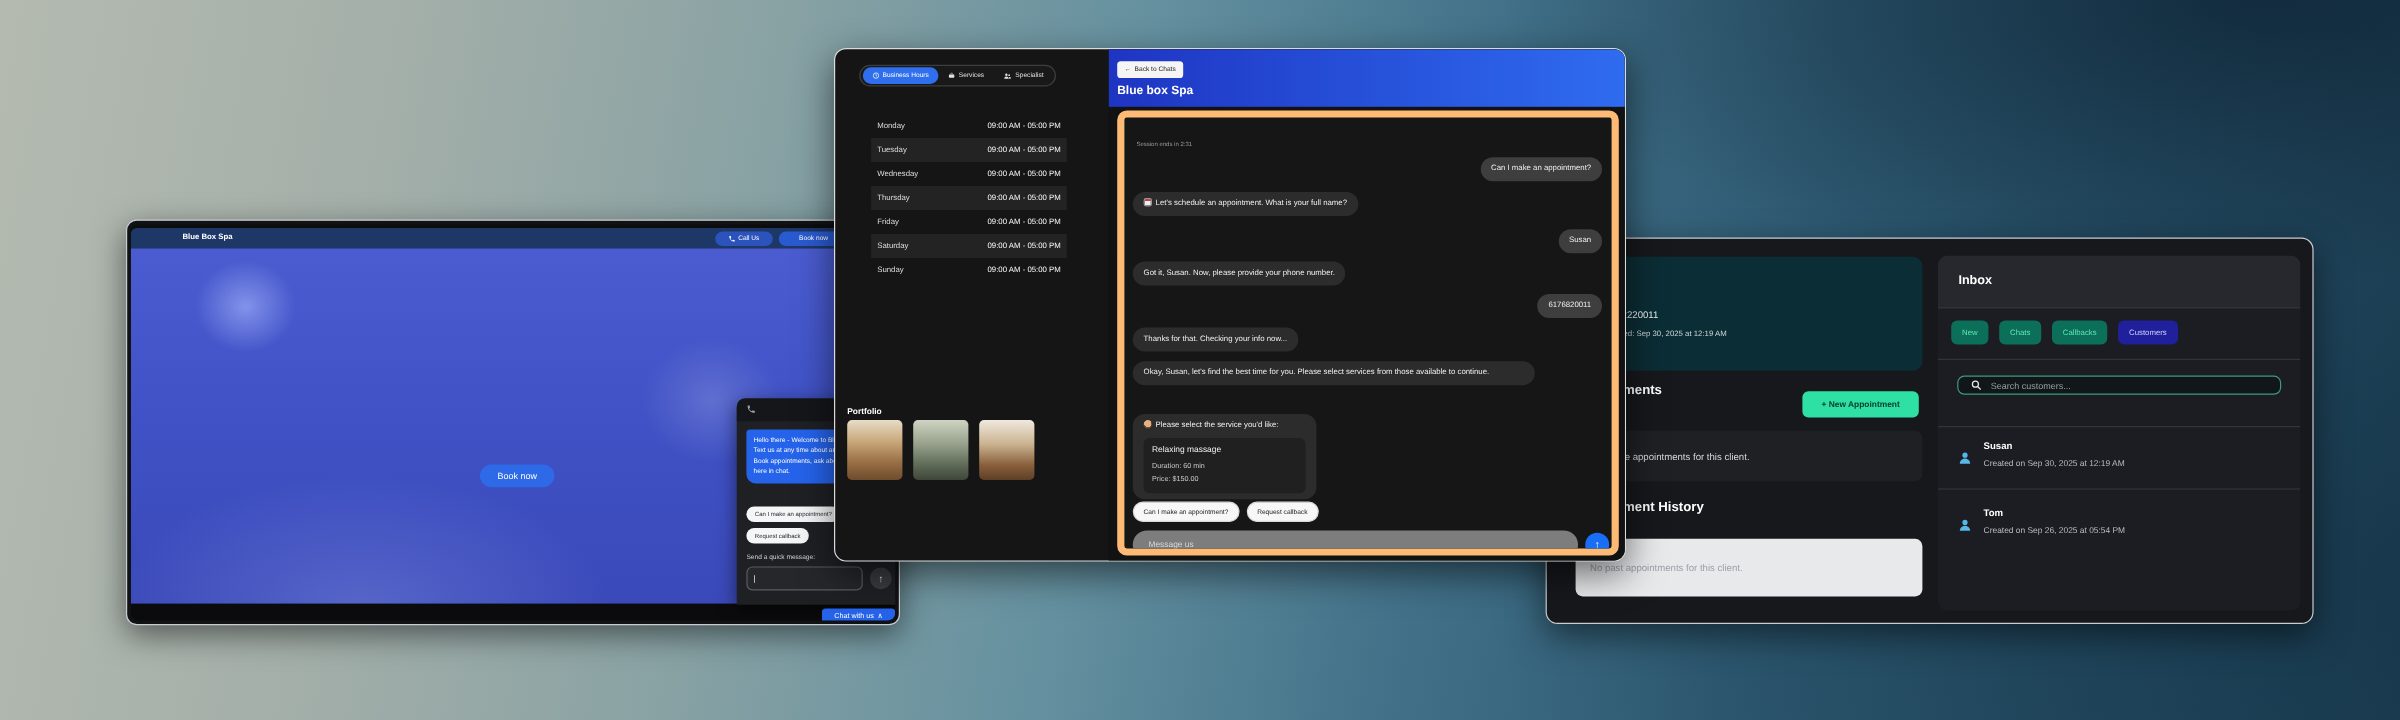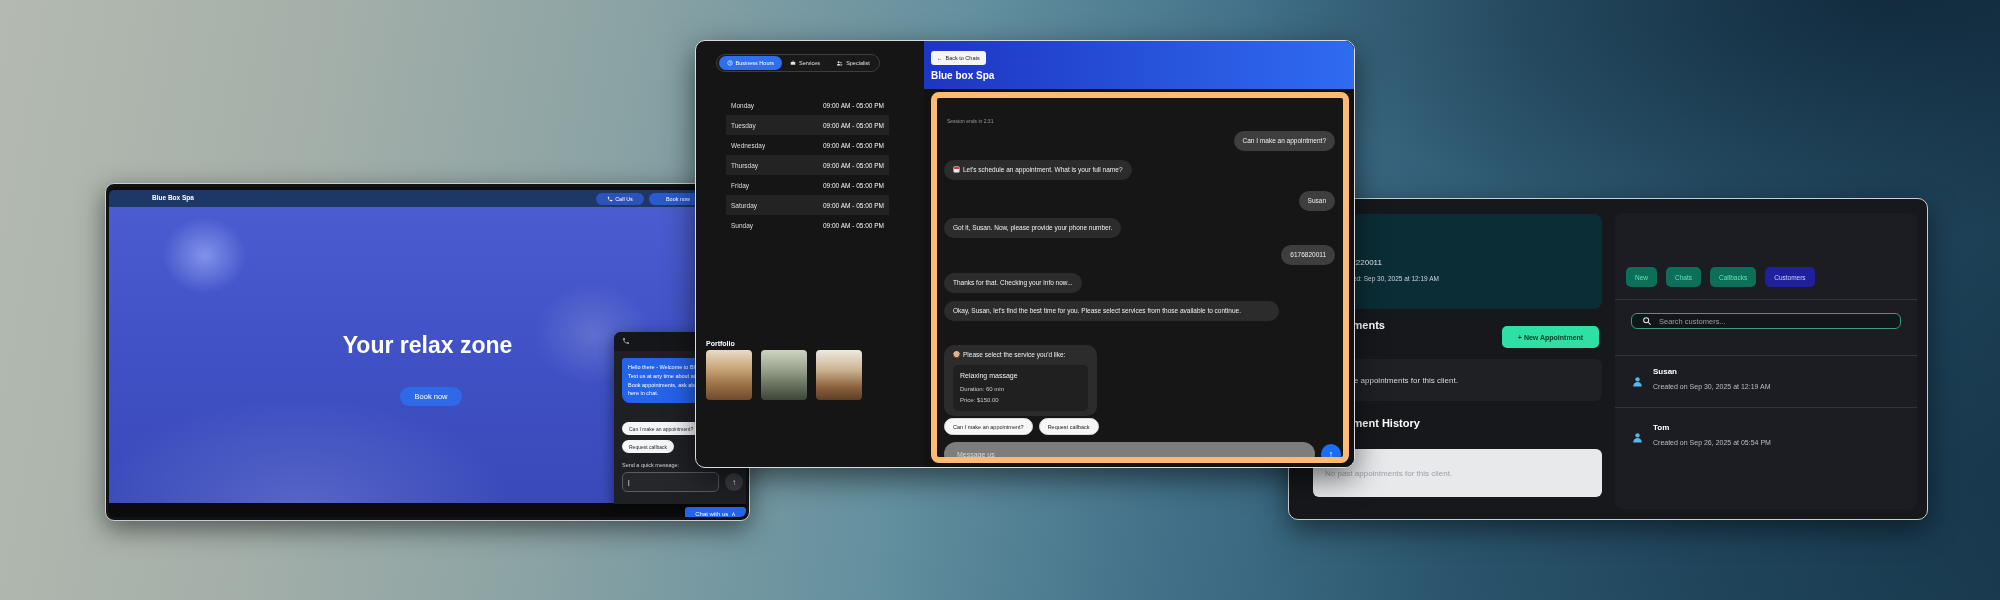--- a/index.html
+++ b/index.html
@@ -150,21 +150,20 @@
               <path d="M6.6 10.8c1.4 2.8 3.8 5.1 6.6 6.6l2.2-2.2c.3-.3.7-.4 1-.2 1.1.4 2.3.6 3.6.6.6 0 1 .4 1 1V20c0 .6-.4 1-1 1C10.6 21 3 13.4 3 4c0-.6.4-1 1-1h3.5c.6 0 1 .4 1 1 0 1.2.2 2.4.6 3.6.1.3 0 .7-.2 1l-2.3 2.2z" fill="#fff"></path>
             </svg>
           </span>
         <span>Call Us</span>
       </div>
       <div class="nav-pill book-pill">
         <span>Book now</span>
       </div>
     </div>
     <div class="hero">
-      <div class="hero-title">Your relax zone</div>
       <div class="hero-cta">Book now</div>
     </div>
     <div class="site-footer"></div>
 
     <div class="widget">
       <div class="widget-head">
         <span class="ph">
             <svg viewBox="0 0 24 24" width="8" height="8">
               <path d="M6.6 10.8c1.4 2.8 3.8 5.1 6.6 6.6l2.2-2.2c.3-.3.7-.4 1-.2 1.1.4 2.3.6 3.6.6.6 0 1 .4 1 1V20c0 .6-.4 1-1 1C10.6 21 3 13.4 3 4c0-.6.4-1 1-1h3.5c.6 0 1 .4 1 1 0 1.2.2 2.4.6 3.6.1.3 0 .7-.2 1l-2.3 2.2z" fill="#9aa0a8"></path>
             </svg>
@@ -216,20 +215,23 @@
       <span class="contact-created">Created: Sep 30, 2025 at 12:19 AM</span>
     </div>
   </div>
   <div class="sec-title appt-title">Appointments</div>
   <div class="new-appt">+ New Appointment</div>
   <div class="active-box">No active appointments for this client.</div>
   <div class="sec-title hist-title">Appointment History</div>
   <div class="past-box">No past appointments for this client.</div>
 
   <div class="inbox-card">
+    <div class="inbox-head">
+      <div class="inbox-title">Inbox</div>
+    </div>
     <div class="inbox-tabs">
       <div class="itab">New</div>
       <div class="itab">Chats</div>
       <div class="itab">Callbacks</div>
       <div class="itab active">Customers</div>
     </div>
     <div class="inbox-div" style="top:86px"></div>
     <div class="search-wrap">
       <span>
           <svg viewBox="0 0 24 24" width="10" height="10">

